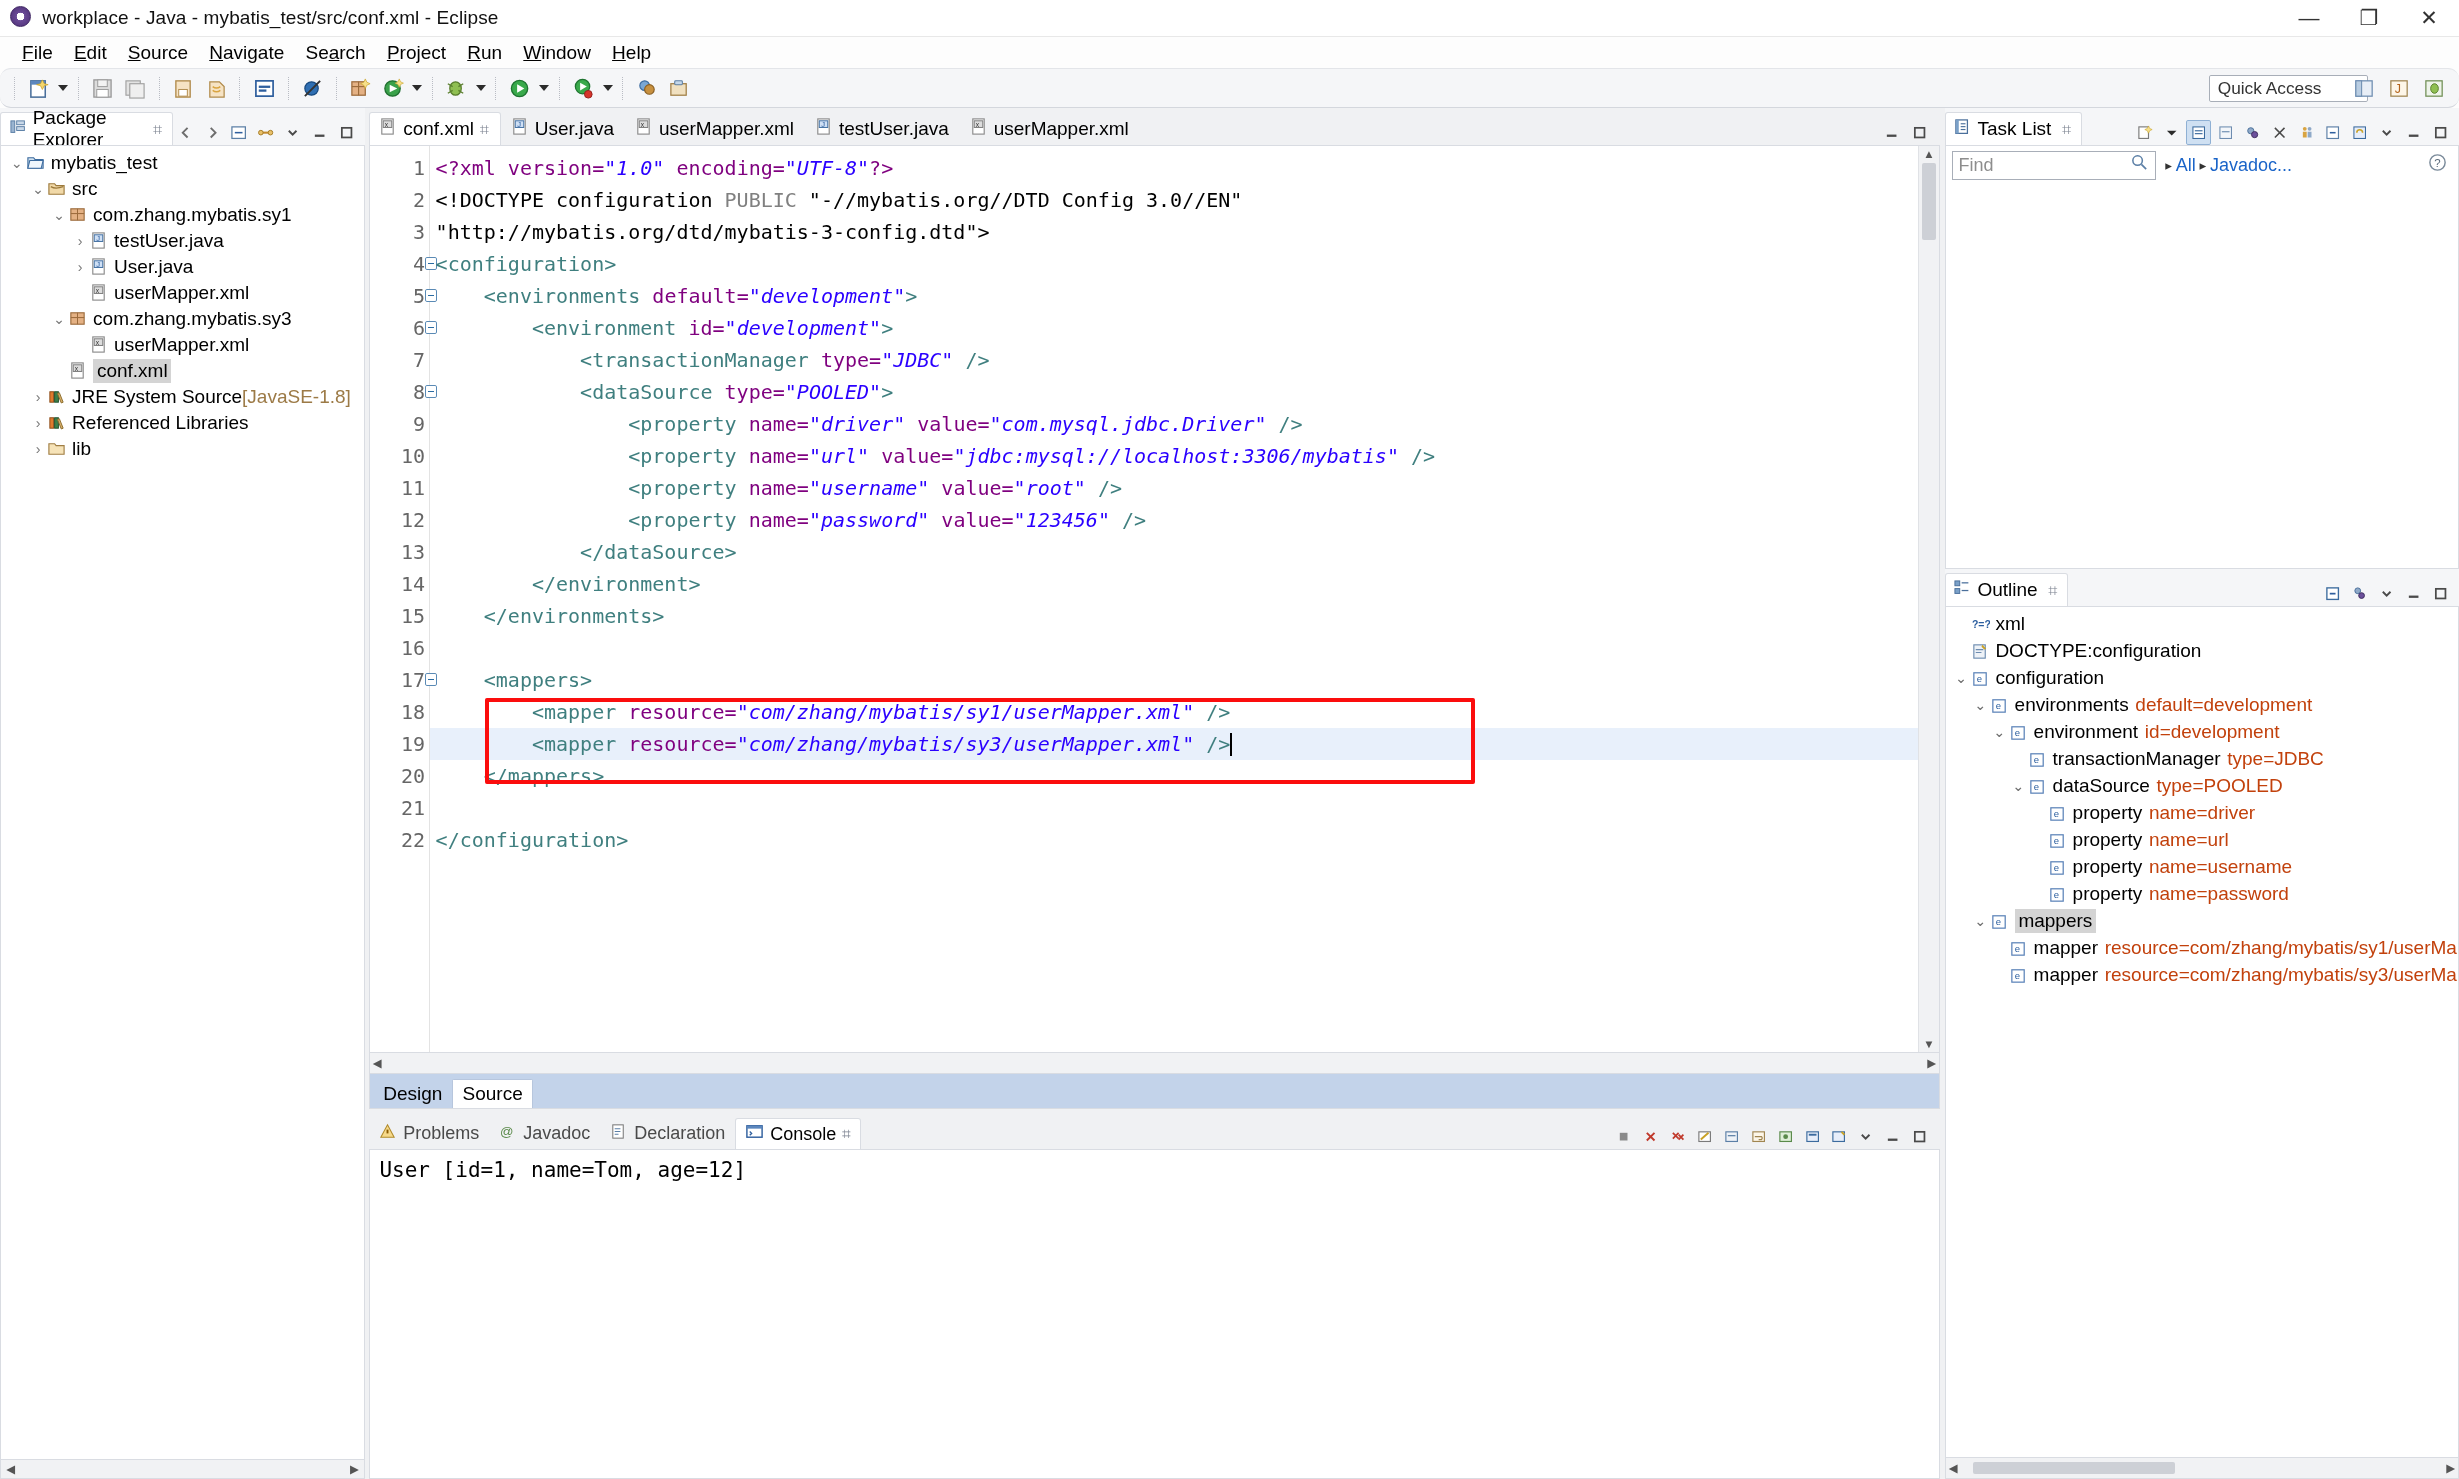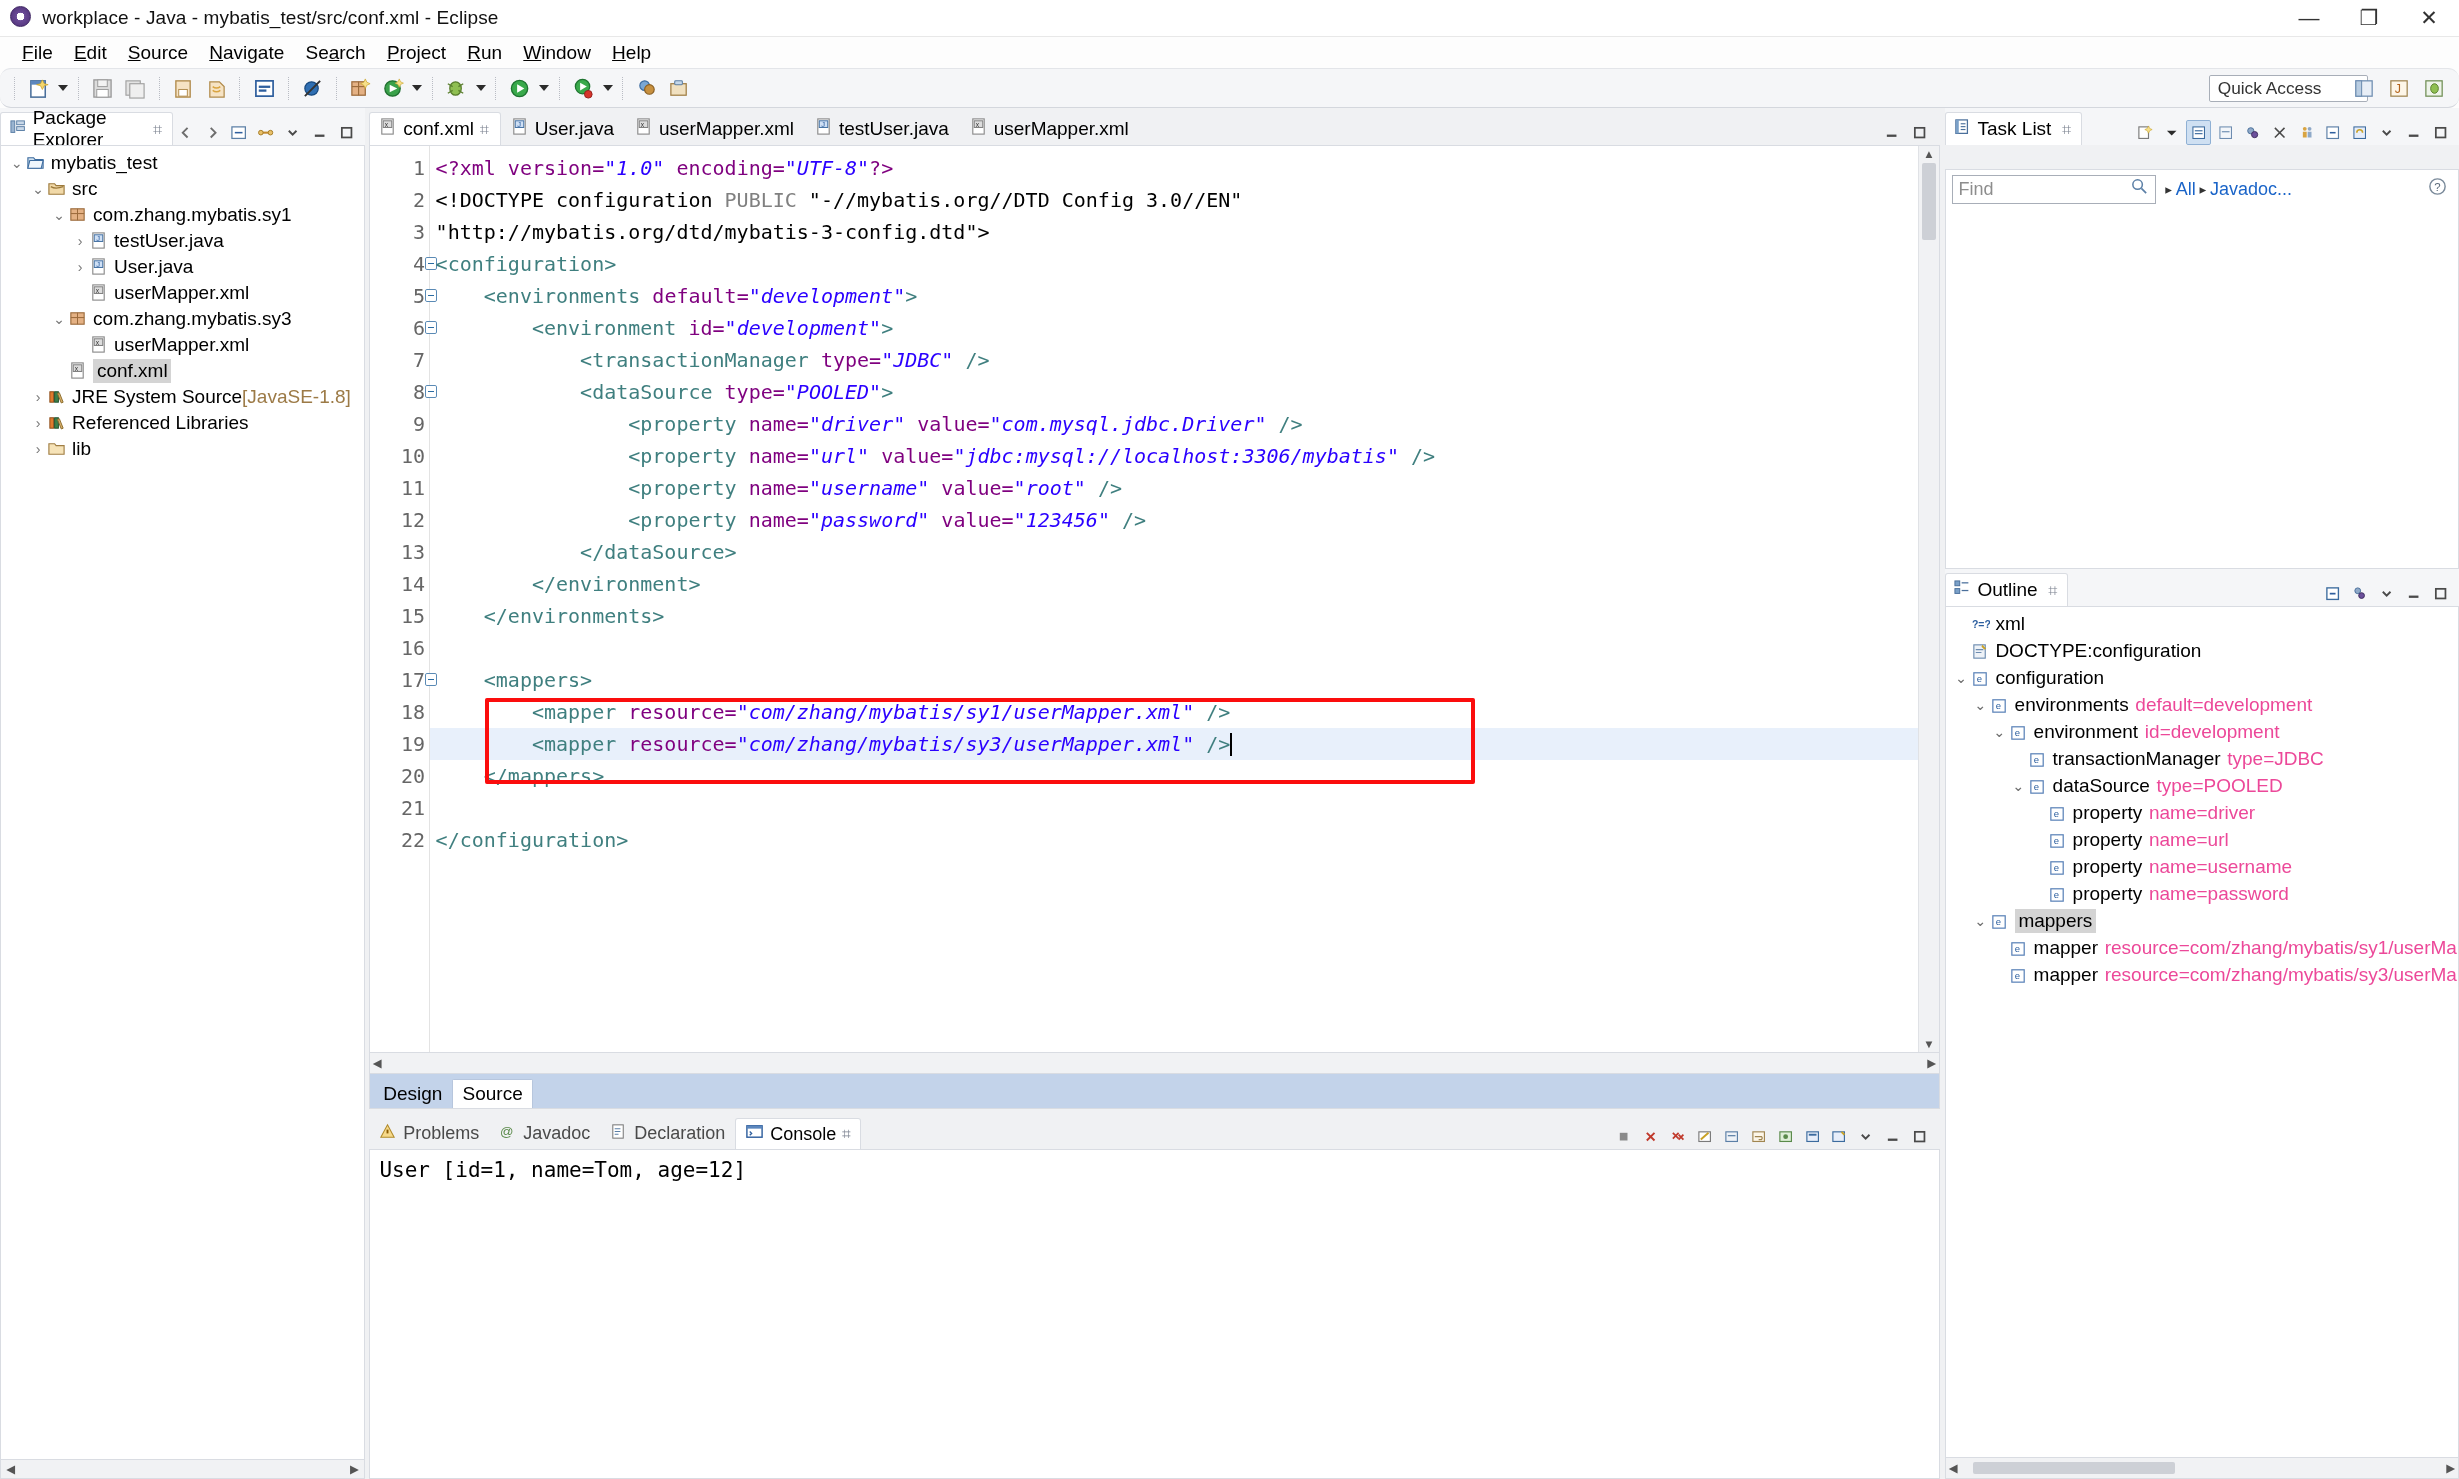--- a/index.html
+++ b/index.html
@@ -136,40 +136,40 @@
   .ctab { height:31px; display:flex; align-items:center; gap:5.8px; padding:0 9.6px; font-size:18px; color:#4a4a4a; }
   .ctab.active { background:#fff; border:1px solid #d9dce2; border-bottom:none; color:#000; border-radius:2.9px 2.9px 0 0; }
   .ctab .xclose { color:#7d8391; font-size:15.4px; }
   .ctools { margin-left:auto; display:flex; gap:1.9px; align-items:center; padding-right:7.7px; }
   .console-body { flex:1 1 auto; background:#fff; border:1px solid #d9dce2; display:flex; flex-direction:column; min-height:0; }
   .console-head { font-size:18px; color:#000; padding:5.8px 7.7px 4.8px 7.7px; border-bottom:1px solid #d9dce2; }
   .console-out { font-family:"DejaVu Sans Mono", monospace; font-size:21px; color:#000; padding:7.7px 9.6px; }
 
   
   .right-panel { width:519px; flex:0 0 519px; display:flex; flex-direction:column; background:#f0f1f3; padding-left:4.8px; }
-  .tasklist { height:461px; flex:0 0 461px; display:flex; flex-direction:column;gap:24px; }
+  .tasklist { height:461px; flex:0 0 461px; display:flex; flex-direction:column; }
   .tl-body { flex:1 1 auto; background:#fff; border:1px solid #d9dce2; display:flex; flex-direction:column;text-align:center; }
   .tl-findrow { height:38px; display:flex; align-items:center; padding:4.8px 5.8px; gap:9.6px; }
   .findbox {
     width:204px; height:29px; border:1px solid #a8aeb8; background:#fff; display:flex; align-items:center;
     padding:0 5.8px; font-size:18px; color:#8d8d8d; position:relative;
   }
   .findbox .sicon { margin-left:auto; }
   .tl-links { display:flex; align-items:center; gap:3.8px; font-size:18px; }
   .tl-links .sep { color:#333; font-size:13.4px; }
   .tl-links a { color:#1a64c8; text-decoration:none; }
   .tl-help { margin-left:auto; margin-right:3.8px; }
 
   .outline { flex:1 1 auto; display:flex; flex-direction:column; min-height:0; }
   .ol-body { flex:1 1 auto; background:#fff; border:1px solid #d9dce2; overflow:hidden; padding-top:3.8px; }
   .ol-row { height:27px; display:flex; align-items:center; font-size:19px; white-space:nowrap; color:#000; }
   .ol-row .arrow { width:19px; flex:0 0 19px; text-align:center; color:#6c6c6c; font-size:14.4px; }
   .ol-row .eic { width:19px; flex:0 0 19px; margin-right:5.8px; display:flex; align-items:center; justify-content:center; }
   .ol-row .nm { }
-  .ol-row .at { color:#ec4899; margin-left:6.7px; }
+  .ol-row .at { color:#c2410c; margin-left:6.7px; }
   .ol-row.sel .nm { background:#d4d4d4; padding:1px 3.8px; }
   .ol-hscroll { height:21px; background:#f1f2f4; border:1px solid #d9dce2; border-top:none; display:flex; align-items:center; justify-content:space-between; padding:0 2.9px; position:relative; }
   .ol-hscroll .thumb { position:absolute; left:27px; width:202px; top:3.8px; height:12.5px; background:#cdd0d6; border-radius:1.9px; }
   .ol-hscroll .ar { font-size:11.5px; color:#555; z-index:1; }
 
   
   .statusbar { height:35px; flex:0 0 35px; background:#eef1f7; border-top:1px solid #d4d7dd; display:flex; align-items:center; font-size:18px; color:#1c1c1c; }
   .sb-cell { padding:0 21px; border-left:1px solid #b9bcc4; height:21px; display:flex; align-items:center; }
   .sb-first { margin-left:1676px; }
   .sb-dots { border-left:1.9px dotted #b9bcc4; height:21px; margin-left:38px; }

